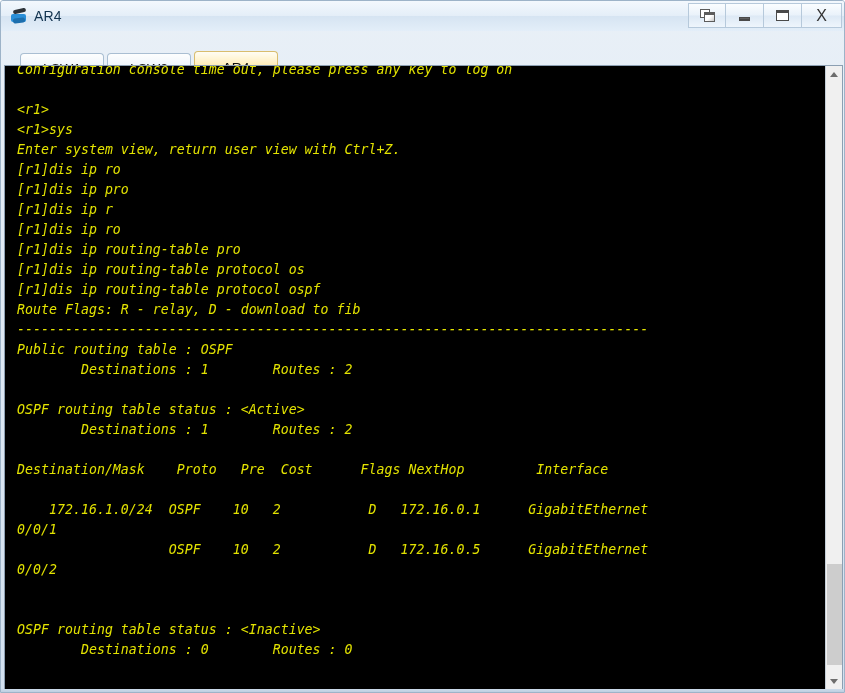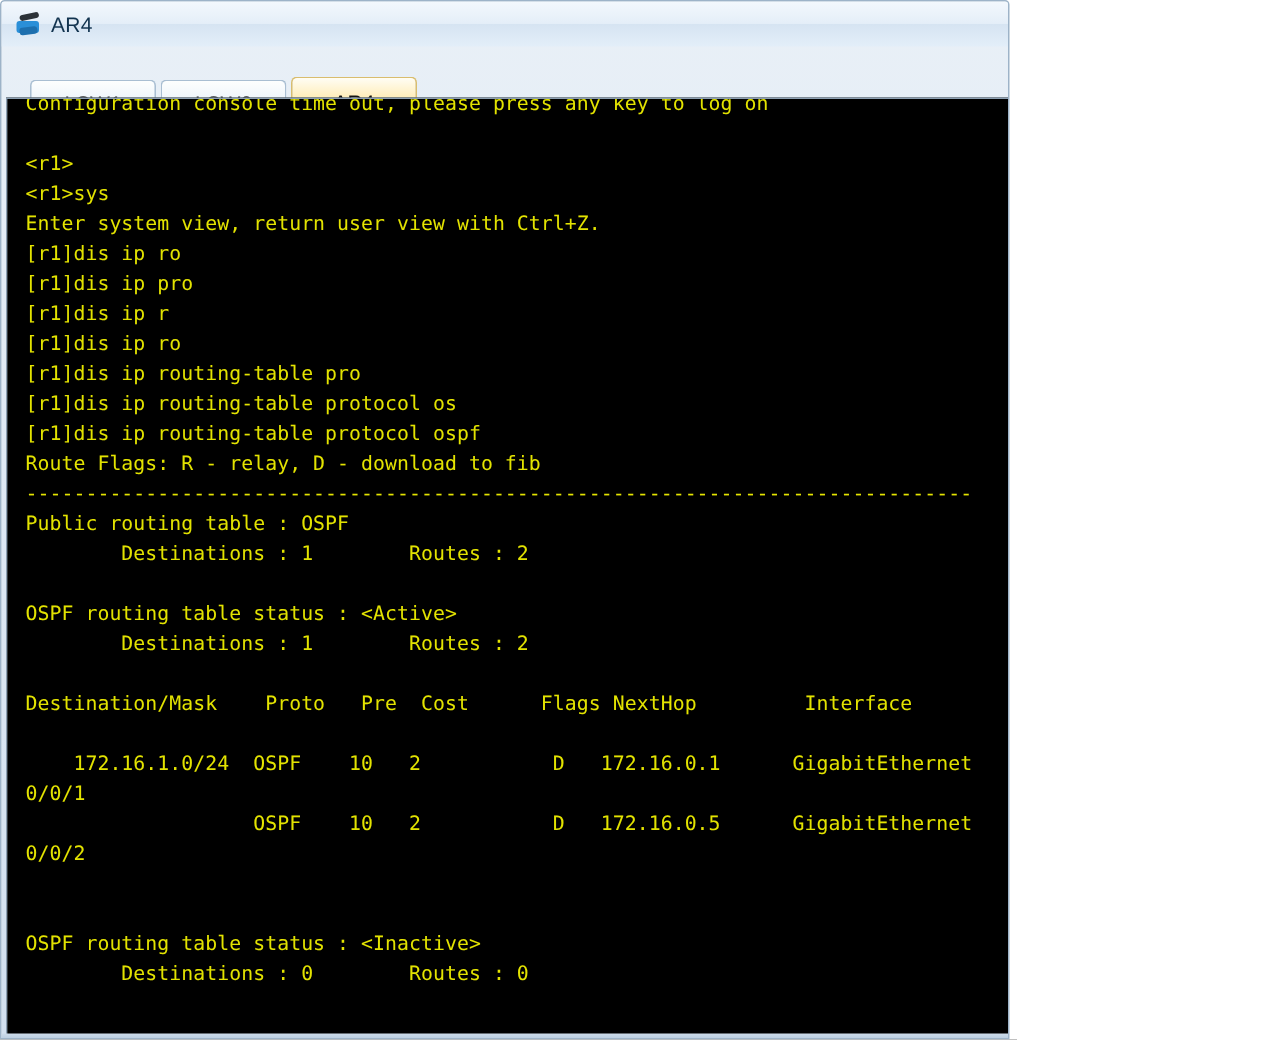--- a/index.html
+++ b/index.html
@@ -9,21 +9,21 @@
   }
   body {
     width: 845px;
     height: 693px;
     overflow: hidden;
     font-family: "Liberation Sans", sans-serif;
   }
 
   .window {
     position: relative;
-    width: 673px;
+    width: 845px;
     height: 693px;
     box-sizing: border-box;
     background: linear-gradient(to bottom, #e9f0f7 0%, #dfe9f4 45%, #d2e0ef 100%);
     border: 1px solid #9db3c8;
     border-radius: 3px 3px 0 0;
     overflow: hidden;
   }
 
   
   .titlebar {
@@ -185,20 +185,21 @@
     background: #000000;
     overflow: hidden;
   }
   .term {
     position: absolute;
     left: 0; top: 0;
     width: 820px;
     height: 624px;
     background: #000000;
     overflow: hidden;
+    font-style: italic;
   }
   .term-inner {
     position: absolute;
     left: 12px;
     top: -6px;
     white-space: pre;
     font-family: "DejaVu Sans Mono", "Liberation Mono", monospace;
     font-size: 13.2px;
     line-height: 20px;
     color: #e3e300;

